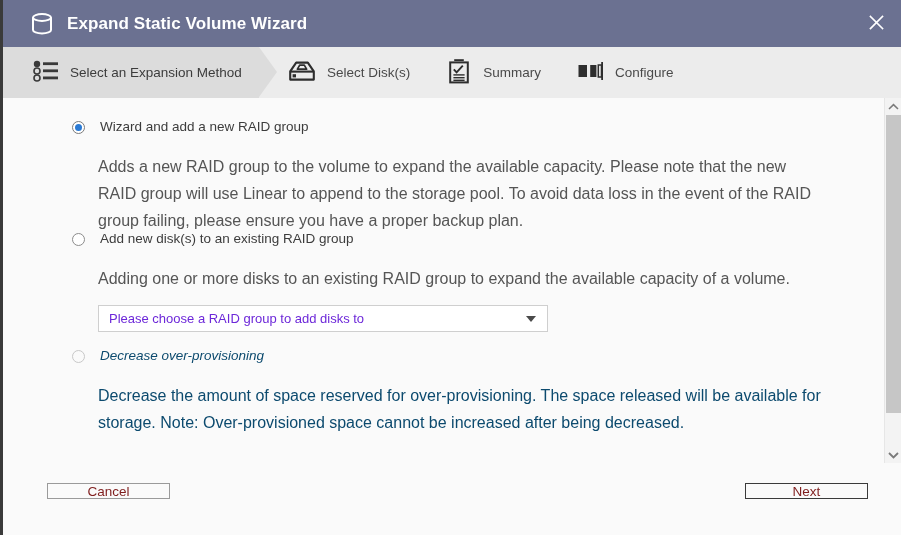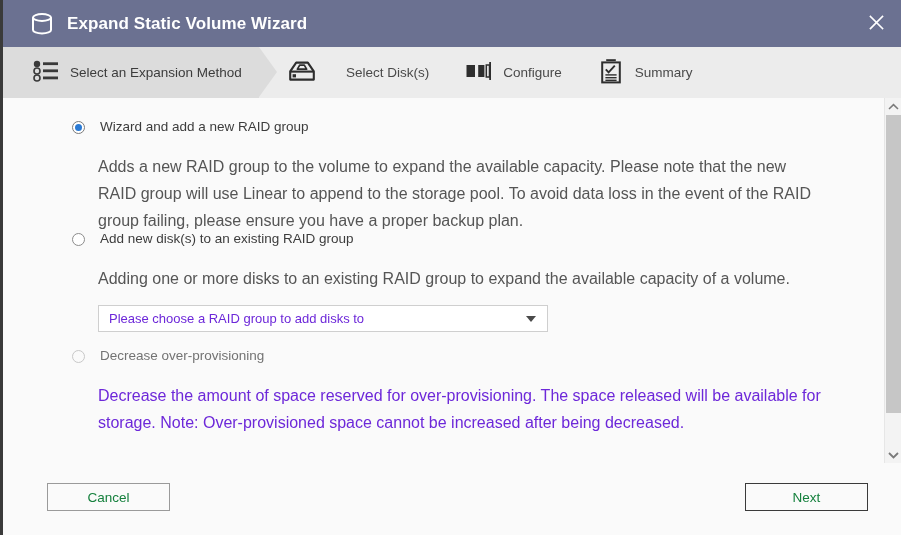--- a/index.html
+++ b/index.html
@@ -153,31 +153,31 @@
   }
   .radio.disabled { border-color: #c8c8c8; background: #fafafa; cursor: default; }
 
   .opt-title {
     margin-left: 15px;
     font-size: 13.5px;
     color: #3c3c3c;
     line-height: 16px;
     white-space: nowrap;
   }
-  .opt-title.disabled { color: #737373; }
+  .opt-title.disabled { color: #0c4a6e; font-style: italic; }
 
   .opt-desc {
     margin-left: 95px;
     margin-top: 18px;
     width: 730px;
     font-size: 16px;
     color: #555555;
     line-height: 27px;
   }
-  .opt-desc.disabled { color: #6d28d9; }
+  .opt-desc.disabled { color: #0c4a6e; }
   .opt-desc.narrow { width: 760px; }
 
   .select-wrap {
     margin-left: 95px;
     margin-top: 13px;
     width: 450px;
     height: 27px;
     background: #ffffff;
     border: 1px solid #cfcfcf;
     box-sizing: border-box;
@@ -237,27 +237,27 @@
   
   .footer {
     position: absolute;
     left: 0; top: 463px;
     width: 901px;
     height: 72px;
     background: #fafafa;
   }
   .btn {
     position: absolute;
-    height: 28px;
+    height: 16px;
     background: #fafafa;
     display: flex;
     align-items: center;
     justify-content: center;
     font-size: 13.5px;
-    color: #15803d;
+    color: #7f1d1d;
     box-sizing: border-box;
     cursor: pointer;
   }
   .btn-cancel {
     left: 44px;
     top: 20px;
     width: 123px;
     border: 1px solid #9a9a9a;
   }
   .btn-next {
@@ -300,56 +300,56 @@
             <circle cx="4" cy="12" r="3" fill="none" stroke="#3a3a3a" stroke-width="1.6"></circle>
             <circle cx="4" cy="19" r="3" fill="none" stroke="#3a3a3a" stroke-width="1.6"></circle>
             <rect x="10" y="3.3" width="15" height="2.8" fill="#3a3a3a"></rect>
             <rect x="10" y="10.4" width="15" height="2.8" fill="#3a3a3a"></rect>
             <rect x="10" y="17.5" width="15" height="2.8" fill="#3a3a3a"></rect>
           </svg>
         </span>
         <span class="step-label">Select an Expansion Method</span>
       </div>
 
-      <div class="step" style="margin-left:46px;gap:19px;">
+      <div class="step" style="margin-left:46px;">
         <span class="step-icon">
           <svg width="28" height="22" viewBox="0 0 28 22">
             <path d="M2.2 19.6 L2.2 11.4 L8.2 2.6 L19.8 2.6 L25.8 11.4 L25.8 19.6 Z" fill="none" stroke="#2e2e2e" stroke-width="2.1" stroke-linejoin="round"></path>
             <path d="M2.6 11.6 L25.4 11.6" stroke="#2e2e2e" stroke-width="2.1"></path>
             <path d="M9.4 9.2 L18.6 9.2 L16.3 5.2 L11.7 5.2 Z" fill="none" stroke="#2e2e2e" stroke-width="1.7" stroke-linejoin="round"></path>
             <rect x="4.6" y="14.2" width="3.4" height="3.2" fill="#2e2e2e"></rect>
           </svg>
         </span>
         <span class="step-label">Select Disk(s)</span>
-      </div>
-
-      <div class="step" style="margin-left:37px;">
-        <span class="step-icon">
-          <svg width="26" height="20" viewBox="0 0 26 20">
-            <rect x="0.5" y="4" width="8.5" height="12" fill="#2e2e2e"></rect>
-            <rect x="12.2" y="4" width="6.2" height="12" fill="#2e2e2e"></rect>
-            <rect x="20.3" y="4" width="3.2" height="12" fill="none" stroke="#2e2e2e" stroke-width="1.5"></rect>
-            <rect x="23.2" y="1" width="1.8" height="18" fill="#2e2e2e"></rect>
-          </svg>
-        </span>
-        <span class="step-label">Configure</span>
       </div>
 
       <div class="step" style="margin-left:36px;">
         <span class="step-icon">
           <svg width="26" height="26" viewBox="0 0 26 26">
             <rect x="8.2" y="1.2" width="9.6" height="1.9" fill="#2e2e2e"></rect>
             <rect x="4.2" y="4.4" width="17.6" height="20" fill="none" stroke="#2e2e2e" stroke-width="2"></rect>
             <path d="M7.8 11.3 L10.6 14.3 L16.8 7.6" fill="none" stroke="#2e2e2e" stroke-width="1.9"></path>
             <rect x="7.4" y="16.2" width="11.2" height="1.4" fill="#2e2e2e"></rect>
             <rect x="7.4" y="19" width="11.2" height="1.4" fill="#2e2e2e"></rect>
             <rect x="7.4" y="21.6" width="11.2" height="1.4" fill="#2e2e2e"></rect>
           </svg>
         </span>
         <span class="step-label">Summary</span>
+      </div>
+
+      <div class="step" style="margin-left:37px;">
+        <span class="step-icon">
+          <svg width="26" height="20" viewBox="0 0 26 20">
+            <rect x="0.5" y="4" width="8.5" height="12" fill="#2e2e2e"></rect>
+            <rect x="12.2" y="4" width="6.2" height="12" fill="#2e2e2e"></rect>
+            <rect x="20.3" y="4" width="3.2" height="12" fill="none" stroke="#2e2e2e" stroke-width="1.5"></rect>
+            <rect x="23.2" y="1" width="1.8" height="18" fill="#2e2e2e"></rect>
+          </svg>
+        </span>
+        <span class="step-label">Configure</span>
       </div>
     </div>
   </div>
 
   <div class="content">
 
     <div class="option-block opt1">
       <div class="opt-head">
         <span class="radio checked"></span>
         <span class="opt-title">Wizard and add a new RAID group</span>

